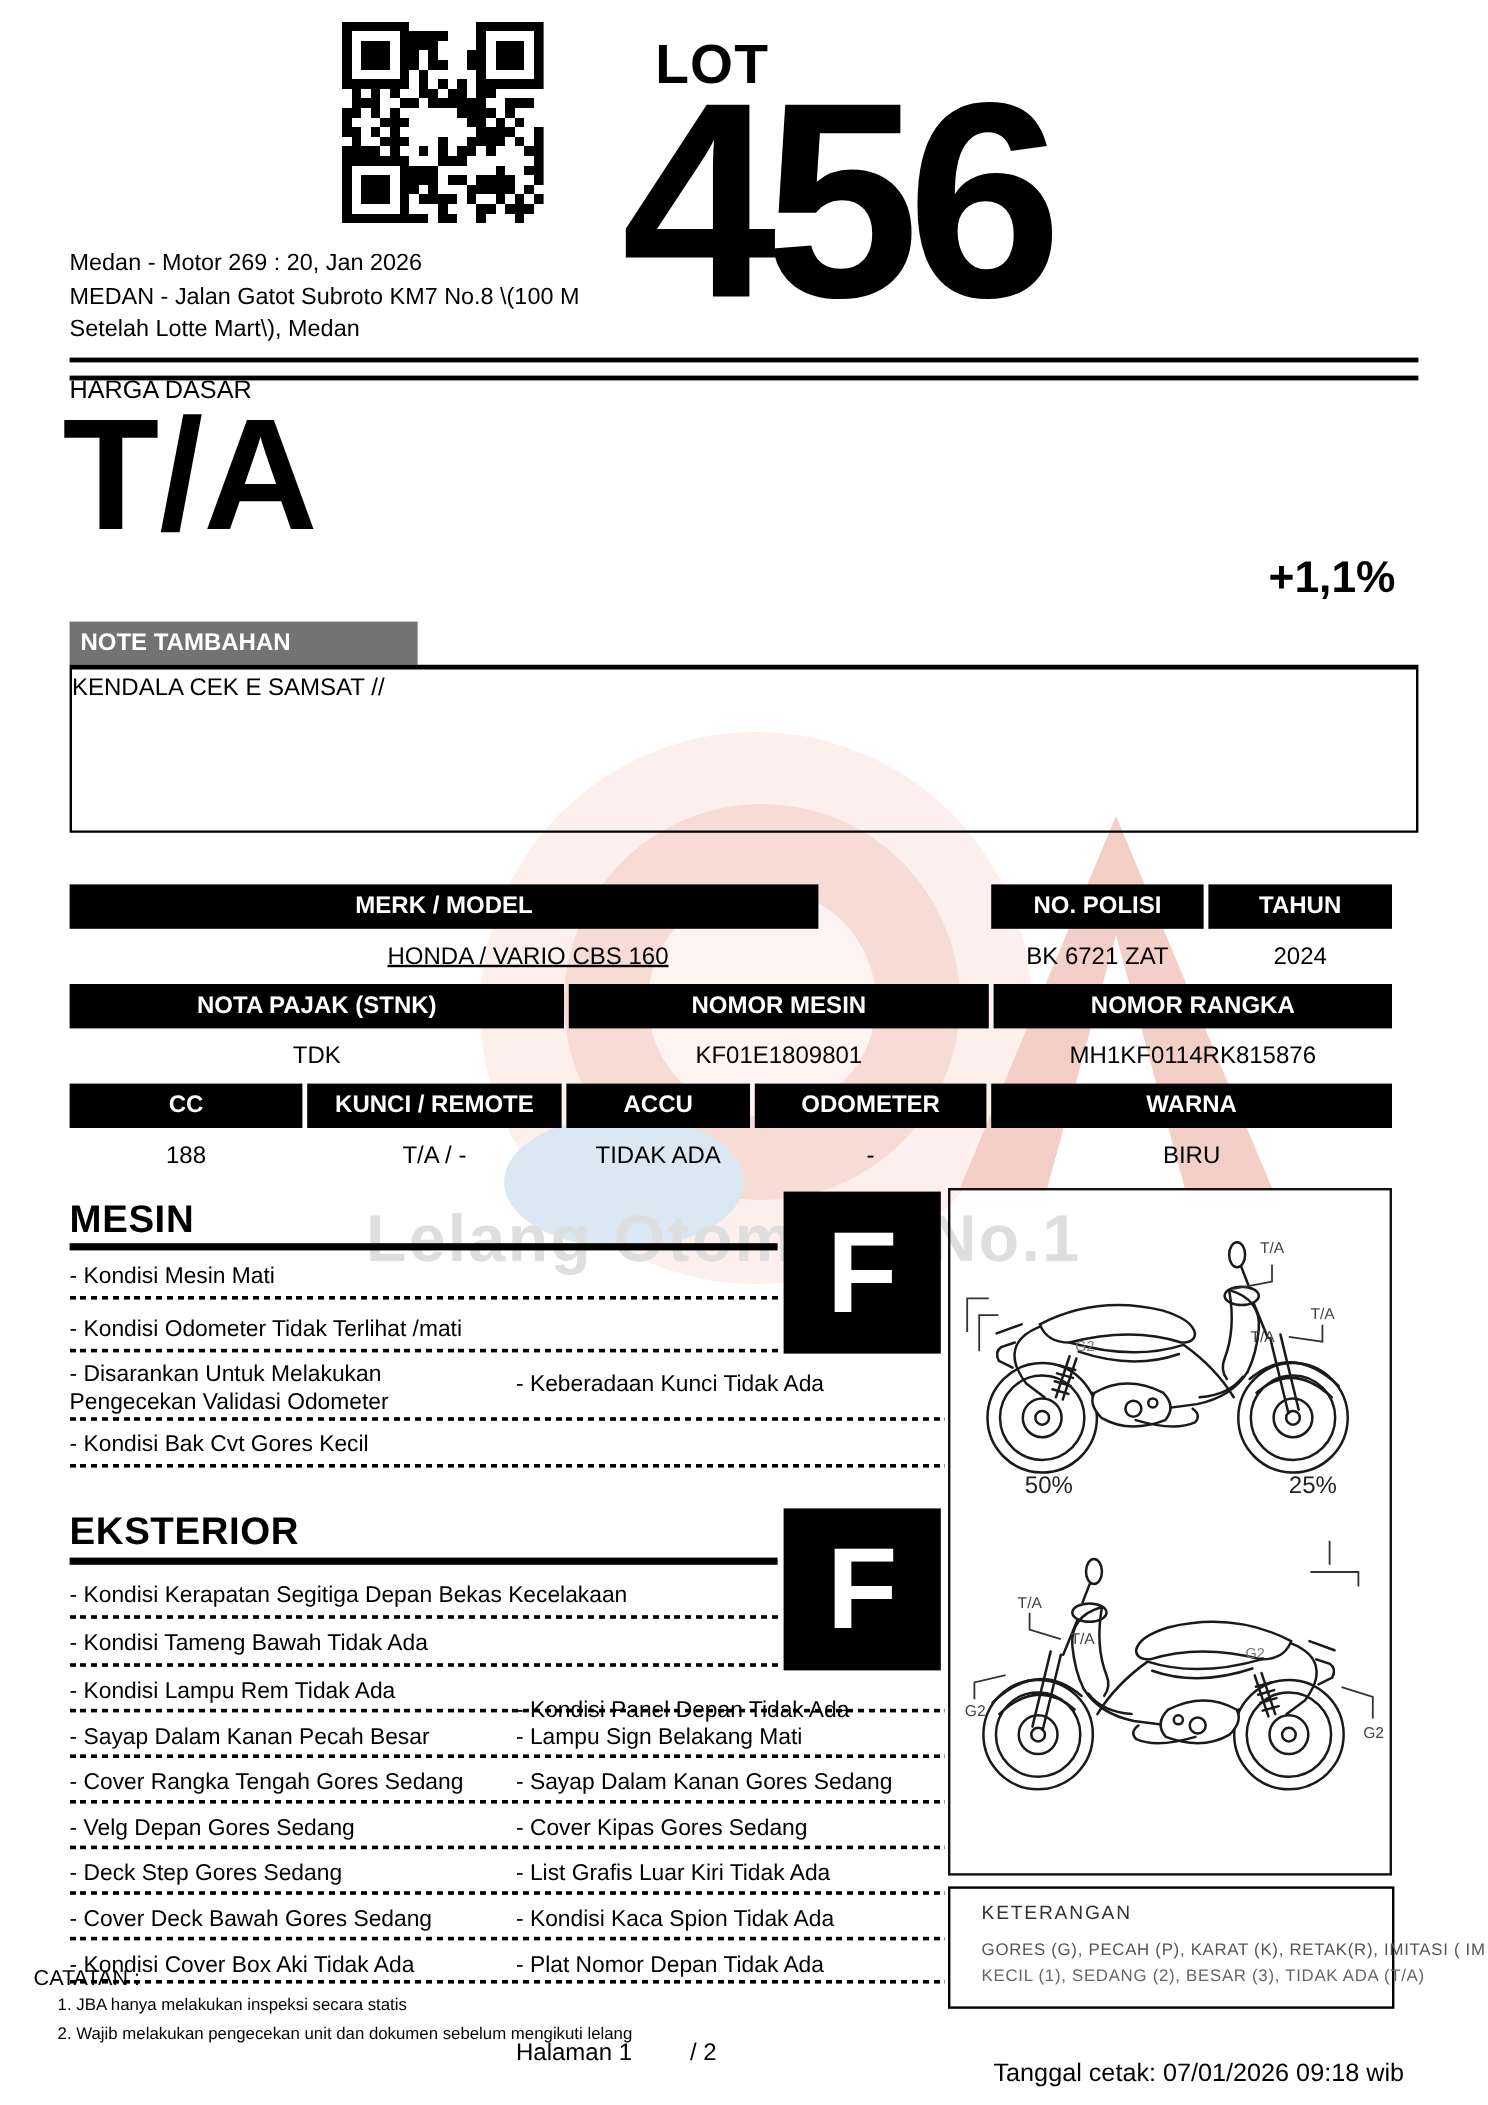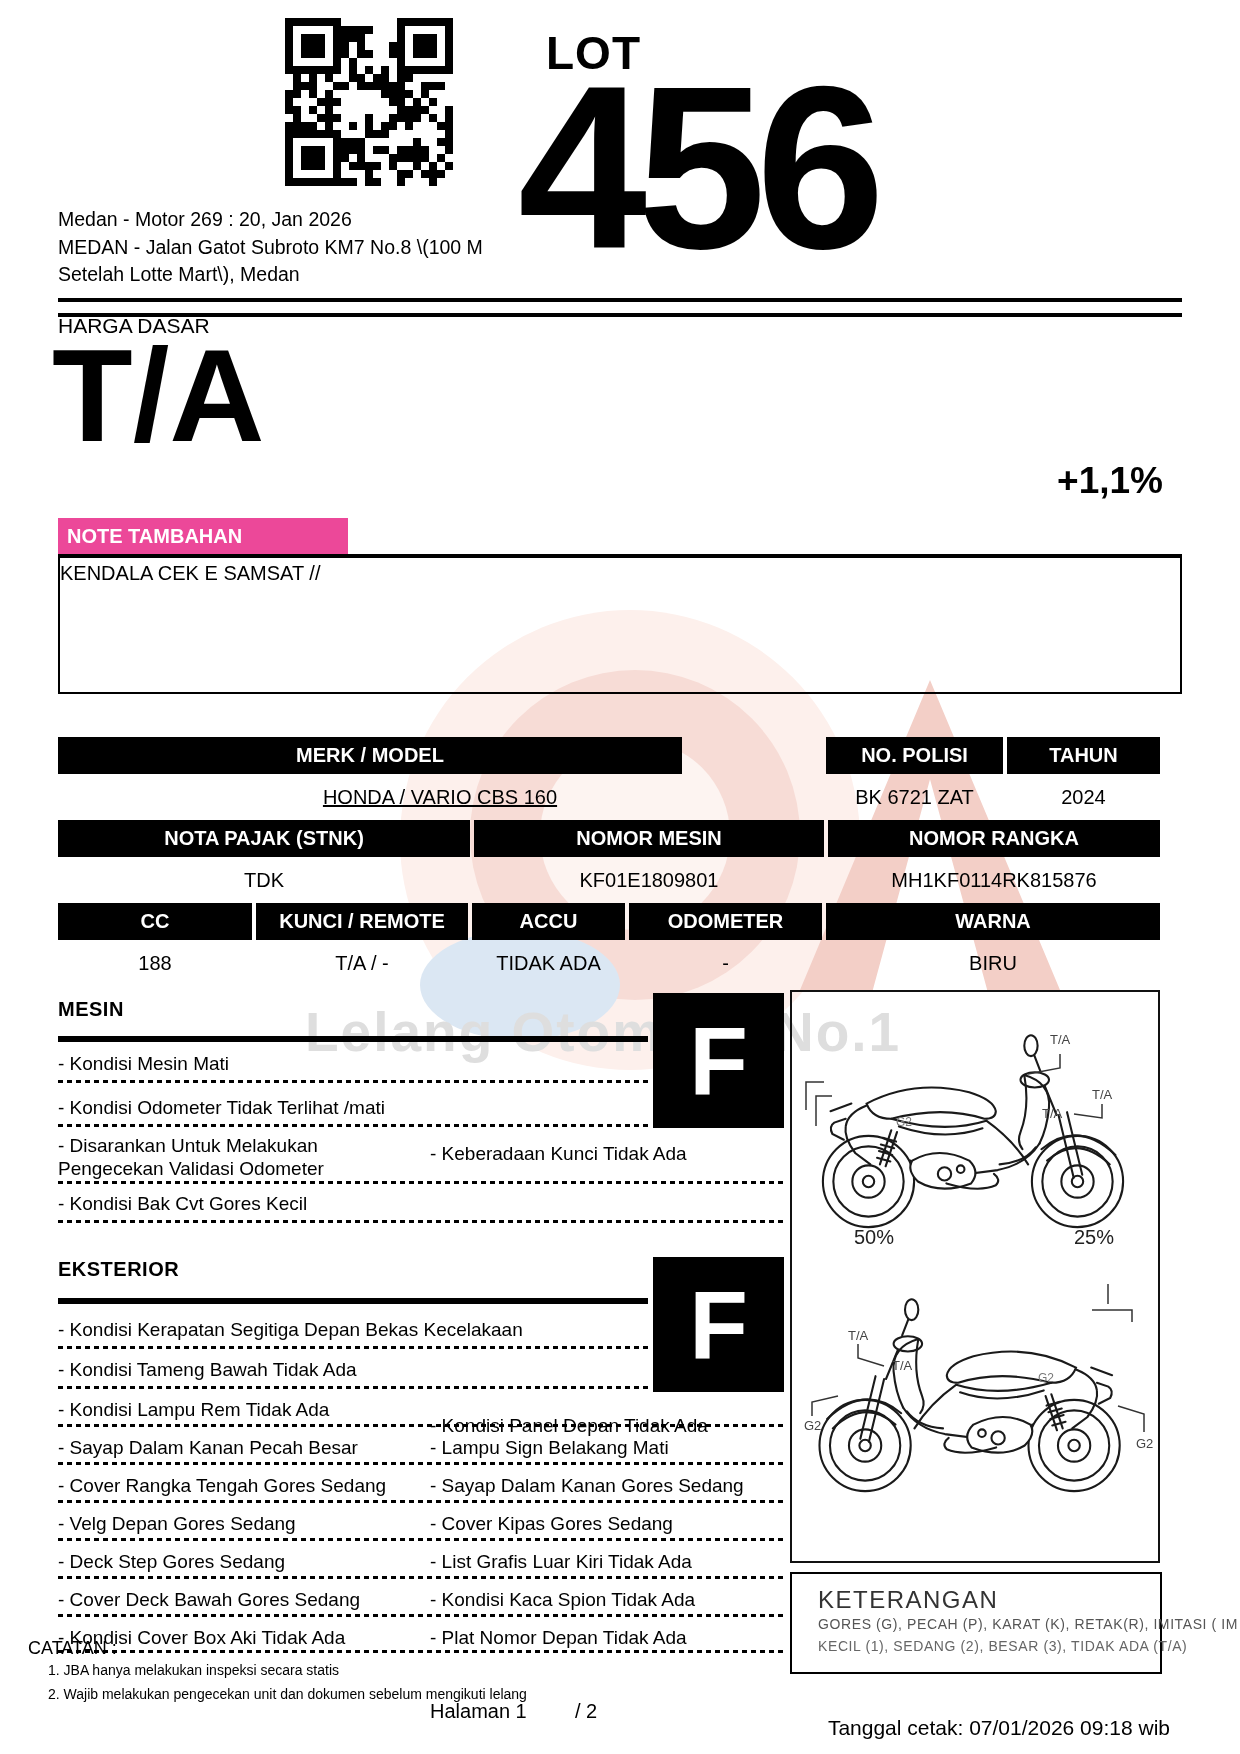--- a/index.html
+++ b/index.html
@@ -22,44 +22,44 @@
     position:absolute;left:518px;top:58px;font-size:232px;font-weight:bold;
     letter-spacing:-10px;line-height:0.95;
   }
   .addr{position:absolute;left:58px;top:206px;font-size:19.5px;line-height:27.5px;}
   .dbl-rule{position:absolute;left:58px;top:298px;width:1124px;height:11px;
     border-top:4px solid #000;border-bottom:4px solid #000;}
   .harga-label{position:absolute;left:58px;top:314px;font-size:21px;}
   .harga-value{position:absolute;left:52px;top:330px;font-size:132px;font-weight:bold;line-height:1;}
   .pct{position:absolute;left:800px;top:460px;width:363px;text-align:right;font-size:37px;font-weight:bold;}
   
-  .note-label{position:absolute;left:58px;top:518px;width:290px;height:36px;background:#ec4899;color:#fff;
+  .note-label{position:absolute;left:58px;top:518px;width:290px;height:36px;background:#737373;color:#fff;
     font-size:20px;font-weight:bold;display:flex;align-items:center;padding-left:9px;box-sizing:border-box;}
   .note-box{position:absolute;left:58px;top:554px;width:1124px;height:140px;box-sizing:border-box;
     border-top:4px solid #000;border-left:2px solid #000;border-right:2px solid #000;border-bottom:2px solid #000;
     font-size:20px;padding:4px 0;}
   
   .hdr{position:absolute;height:37px;background:#000;color:#fff;font-weight:bold;font-size:20px;
     display:flex;align-items:center;justify-content:center;z-index:2;}
   .val{position:absolute;height:38px;font-size:20px;display:flex;align-items:center;justify-content:center;z-index:2;}
   
-  .sec-title{position:absolute;left:58px;font-size:20px;font-weight:bold;letter-spacing:0.5px;z-index:2;}
+  .sec-title{position:absolute;left:58px;font-size:32px;font-weight:bold;letter-spacing:0.5px;z-index:2;}
   .sec-rule{position:absolute;left:58px;width:590px;height:6px;background:#000;z-index:2;}
   .grade-box{position:absolute;left:653px;width:131px;height:135px;background:#000;color:#fff;
     display:flex;align-items:center;justify-content:center;font-size:96px;font-weight:bold;z-index:3;}
   .item{position:absolute;font-size:19px;line-height:23px;z-index:2;}
   .dots{position:absolute;height:3px;z-index:2;
     background-image:repeating-linear-gradient(90deg,#000 0 5px,transparent 5px 9px);}
   
   .diagram-panel{position:absolute;left:790px;top:990px;width:370px;height:573px;
     border:2px solid #111;box-sizing:border-box;z-index:2;background:transparent;}
   .diagram-panel svg{position:absolute;left:0;top:0;}
   .keterangan-box{position:absolute;left:790px;top:1572px;width:372px;height:102px;
     border:2px solid #000;box-sizing:border-box;z-index:2;background:#fff;}
-  .ket-title{position:absolute;left:26px;top:12px;font-size:24px;color:#333;letter-spacing:1.5px;}
+  .ket-title{position:absolute;left:26px;top:12px;font-size:16px;color:#333;letter-spacing:1.5px;}
   .ket-line1{position:absolute;left:26px;top:42px;font-size:14px;color:#555;letter-spacing:0.6px;white-space:nowrap;}
   .ket-line2{position:absolute;left:26px;top:64px;font-size:14px;color:#666;letter-spacing:0.6px;white-space:nowrap;}
   
   .catatan-title{position:absolute;left:28px;top:1638px;font-size:18px;z-index:3;background:transparent;}
   .catatan-item{position:absolute;left:48px;font-size:14px;z-index:2;}
   .page-label{position:absolute;left:430px;top:1700px;font-size:20px;}
   .page-total{position:absolute;left:575px;top:1700px;font-size:20px;}
   .print-date{position:absolute;left:790px;top:1716px;width:380px;text-align:right;font-size:21px;}
   .diag-label{font-size:13px;fill:#444;font-family:"Liberation Sans",sans-serif;}
   .diag-label-g{font-size:12px;fill:#777;font-family:"Liberation Sans",sans-serif;}

